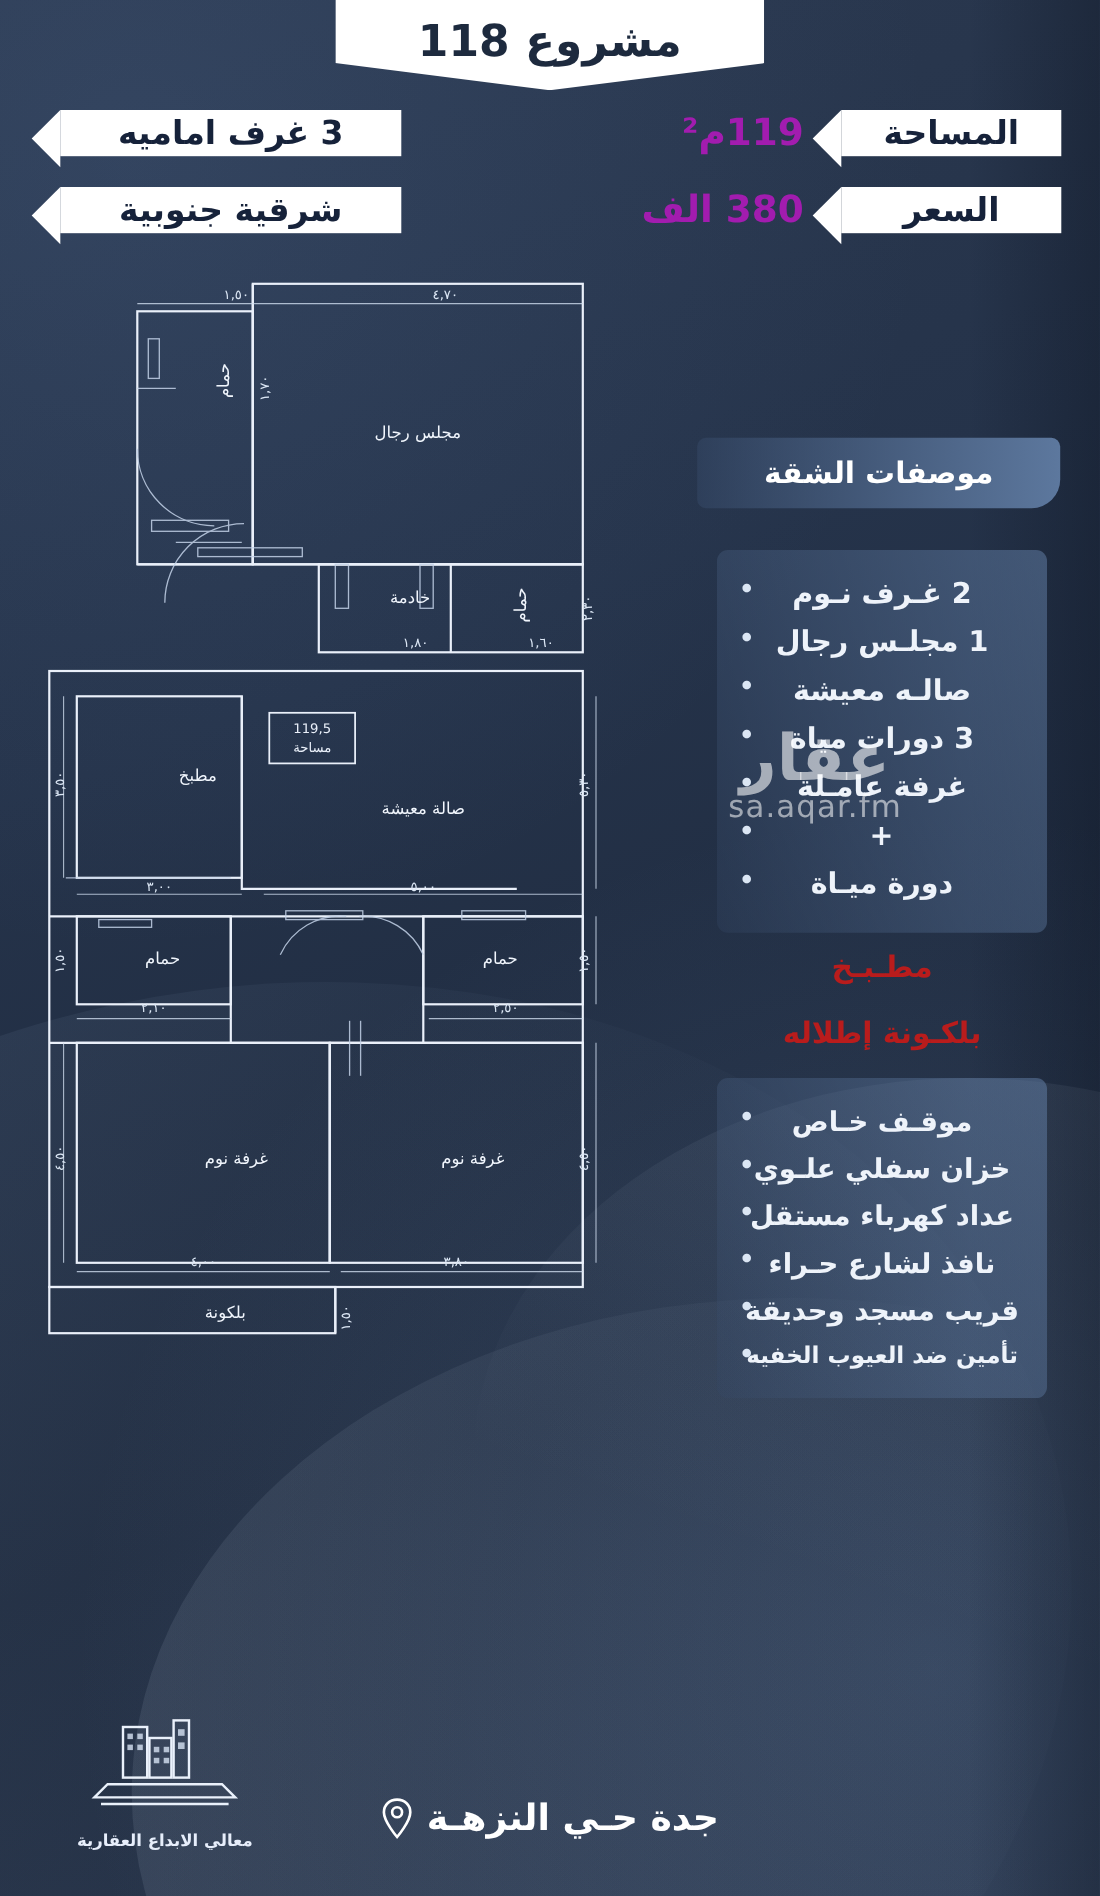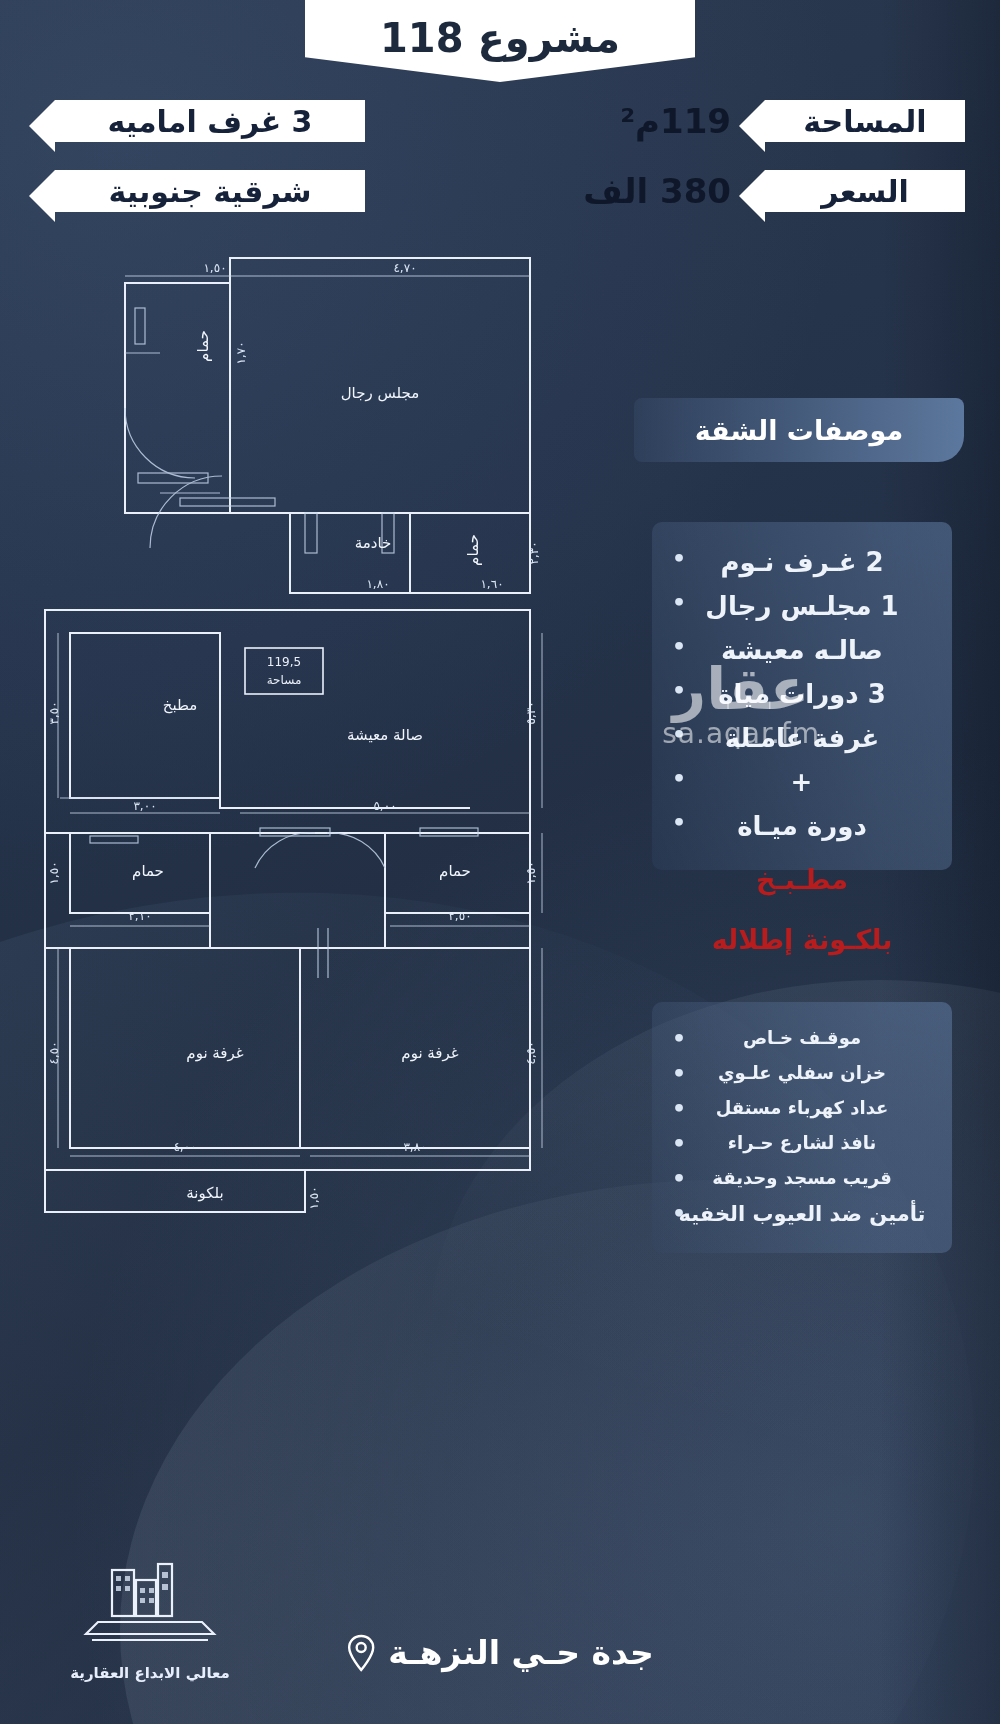--- a/index.html
+++ b/index.html
@@ -56,58 +56,57 @@
     background:#ffffff; color:#16223a;
     font-weight:bold; display:flex; align-items:center; justify-content:center;
     height:42px; font-size:30px;
     position:relative;
   }
   .tag.point-left::before{
     content:""; position:absolute; left:-26px; top:0;
     border-top:26px solid transparent; border-bottom:26px solid transparent;
     border-right:26px solid #fff;
   }
-  .val { font-size:34px; font-weight:bold; color:#0f172a; white-space:nowrap; }
+  .val { font-size:34px; font-weight:bold; color:#a21caf; white-space:nowrap; }
 
   
   .plan {
     position:absolute; left:30px; top:248px; width:540px; height:960px;
   }
   .plan svg { display:block; }
 
   
   .spec-title {
     position:absolute; right:36px; top:398px; width:330px; height:64px;
     background:linear-gradient(270deg, #4f6party, #3a4d6c);
     background:linear-gradient(270deg, rgba(96,124,163,0.95), rgba(52,71,101,0.55));
     border-radius:8px 8px 26px 8px;
     display:flex; align-items:center; justify-content:center;
     font-size:27px; font-weight:bold; color:#fff;
   }
   .spec-box {
     position:absolute; right:48px; width:300px;
     background:linear-gradient(250deg, rgba(96,124,163,0.55), rgba(52,71,101,0.30));
     border-radius:10px;
-    margin-top:22px;
   }
   .spec-box.b1 { top:500px; padding:18px 18px 22px; }
   .spec-box.b2 { top:980px; padding:18px 18px 20px; }
   .spec-free {
     position:absolute; right:48px; width:300px; text-align:center;
   }
   ul.spec-list { list-style:none; margin:0; padding:0; }
   ul.spec-list li {
     font-size:26px; font-weight:bold; color:#eef3fa;
     padding:7px 0 7px 0; text-align:center; position:relative;
     letter-spacing:1px;
   }
   ul.spec-list li::after {
     content:"•"; position:absolute; left:2px; top:6px; font-size:22px; color:#dbe6f4;
   }
-  ul.spec-list.small li { font-size:18px; letter-spacing:0.5px; }
+  ul.spec-list.small li { font-size:25px; letter-spacing:0.5px; }
   .spec-plain {
     font-size:27px; font-weight:bold; color:#b91c1c; text-align:center;
     letter-spacing:2px; padding:6px 0;
   }
 
   
   .watermark {
     position:absolute; right:180px; top:655px;
     text-align:center; color:rgba(255,255,255,0.55);
     pointer-events:none;

